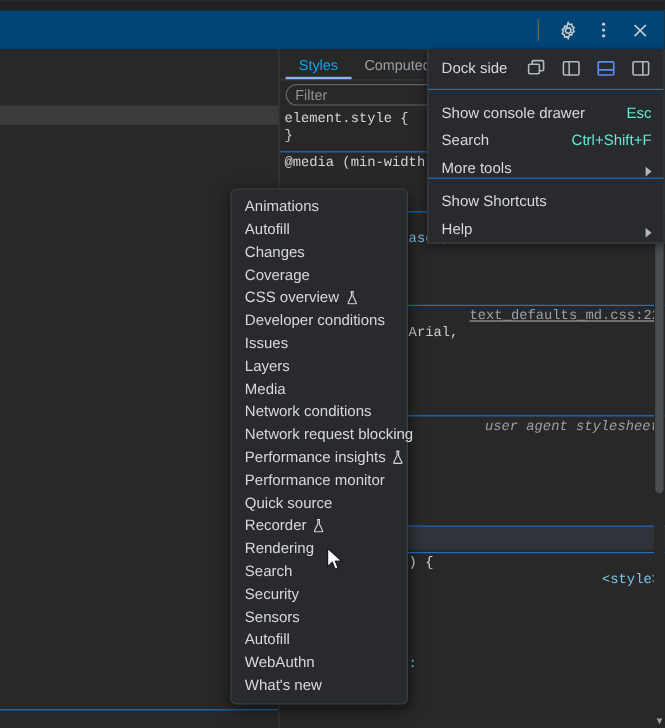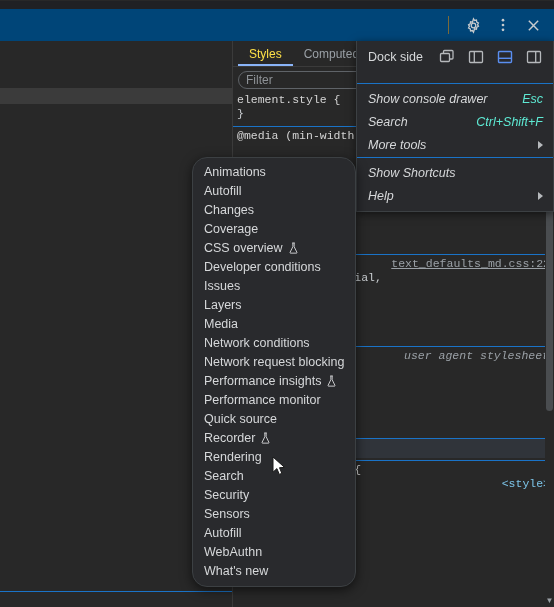--- a/index.html
+++ b/index.html
@@ -81,21 +81,21 @@
     border-bottom: 1px solid #3b3b3b;
   }
   .sp-tab {
     font-size: 12px;
     color: #9aa0a6;
     padding: 0 11px 5px 11px;
     cursor: pointer;
     white-space: nowrap;
   }
   .sp-tab.active {
-    color: #fde047;
+    color: #0ea5e9;
     border-bottom: 2px solid #8ab4f8;
     padding-bottom: 3px;
   }
   .sp-filter-wrap {
     position: absolute; left: 0; top: 27px;
     width: 322px; height: 22px;
     padding: 2px 5px;
     box-sizing: border-box;
   }
   .sp-filter {
@@ -166,59 +166,58 @@
     border: 1px solid #3c4043;
     border-top: none;
     box-shadow: 0 2px 8px rgba(0,0,0,.55);
     padding: 0 0 4px 0;
     box-sizing: border-box;
     z-index: 30;
   }
   .dock-row {
     display: flex; align-items: center;
     height: 32px;
-    padding: 0 6px 9px 11px;
+    padding: 0 6px 0 11px;
   }
   .dock-label { font-size: 12.5px; color: #d6d8da; flex: 0 0 auto; }
   .dock-icons { display: flex; align-items: center; gap: 3px; margin-left: auto; }
   .dock-ic {
     width: 26px; height: 24px;
     display: flex; align-items: center; justify-content: center;
     cursor: pointer; border-radius: 2px;
   }
   .menu-div { height: 1px; background: #1a73c7; margin: 1px 0 3px 0; }
   .menu-div.plain { background: #1a73c7; }
   .mi {
     position: relative;
-    display: flex; align-items: center;
+    display: flex; align-items: flex-end;
     height: 23px;
     padding: 0 10px 0 11px;
     font-size: 12.5px;
     color: #d6d8da;
     cursor: pointer;
     white-space: nowrap;
-    font-style: italic;
   }
   .mi .shortcut { margin-left: auto; color: #5eead4; font-size: 12.5px; }
   .mi .caret {
     margin-left: auto;
     width: 0; height: 0;
     border-left: 5px solid #b6b9bc;
     border-top: 4px solid transparent;
     border-bottom: 4px solid transparent;
   }
 
   
   #submenu {
     position: absolute;
     left: 192px; top: 157px;
-    width: 164px;
+    width: 148px;
     background: #292a2d;
     border: 1px solid #3c4043;
-    border-radius: 15px;
+    border-radius: 5px;
     box-shadow: 0 3px 12px rgba(0,0,0,.6);
     padding: 4px 0 6px 0;
     box-sizing: border-box;
     z-index: 40;
   }
   .smi {
     display: flex; align-items: center;
     height: 19px;
     padding: 0 10px 0 11px;
     font-size: 12.5px;

